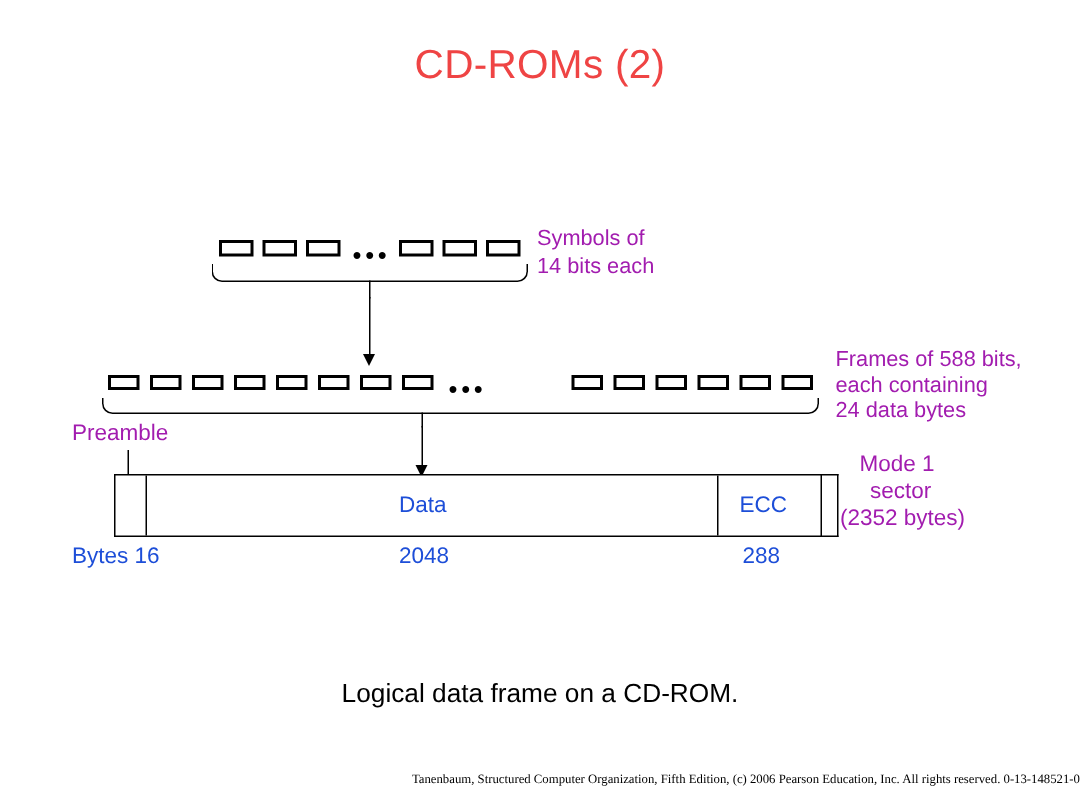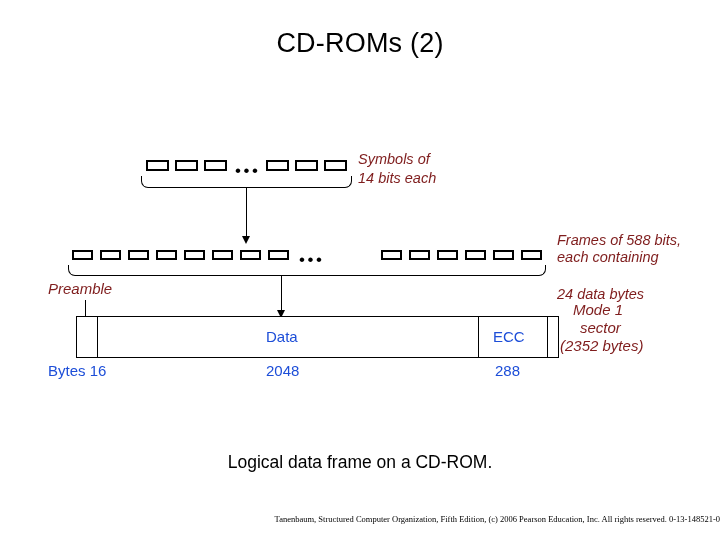--- a/index.html
+++ b/index.html
@@ -18,40 +18,39 @@
 
   
   #slide-title {
     position: absolute;
     left: 0;
     top: 28px;
     width: 720px;
     text-align: center;
     font-size: 27px;
     font-weight: normal;
-    color: #000000;
+    color: #ef4444;
     letter-spacing: 0.2px;
     white-space: nowrap;
   }
 
   
   #figure {
     position: absolute;
     left: 0;
     top: 130px;
     width: 720px;
     height: 260px;
   }
   #figure .lbl {
     position: absolute;
     font-size: 14.5px;
     line-height: 16.5px;
     white-space: pre;
-    color: #7f1d1d;
-    font-style: italic;
+    color: #a21caf;
   }
 
   
   .cellbox {
     position: absolute;
     border: 2px solid #000;
     background: #fff;
     box-sizing: border-box;
   }
   .dots {
@@ -191,21 +190,21 @@
 
     <div class="cellbox" style="left:381px; top:120px; width:21px; height:10px;"></div>
     <div class="cellbox" style="left:409px; top:120px; width:21px; height:10px;"></div>
     <div class="cellbox" style="left:437px; top:120px; width:21px; height:10px;"></div>
     <div class="cellbox" style="left:465px; top:120px; width:21px; height:10px;"></div>
     <div class="cellbox" style="left:493px; top:120px; width:21px; height:10px;"></div>
     <div class="cellbox" style="left:521px; top:120px; width:21px; height:10px;"></div>
 
     <div class="lbl" style="left:557px; top:102px;">Frames of 588 bits,</div>
     <div class="lbl" style="left:557px; top:119px;">each containing</div>
-    <div class="lbl" style="left:557px; top:136px;margin-top:20px;">24 data bytes</div>
+    <div class="lbl" style="left:557px; top:136px;">24 data bytes</div>
   </div>
 
   <div class="bracket" style="left:68px; top:135px; width:478px; height:11px;"></div>
   <div class="bracket-stem" style="left:281px; top:145px; height:10px;"></div>
 
   <div class="arrow-line" style="left:281px; top:154px; height:28px;"></div>
   <div class="arrow-head" style="left:276.5px; top:180px;"></div>
 
   <div class="lbl" style="left:48px; top:151px; font-size:15px;">Preamble</div>
   <div class="arrow-line" style="left:85px; top:170px; height:32px;"></div>

